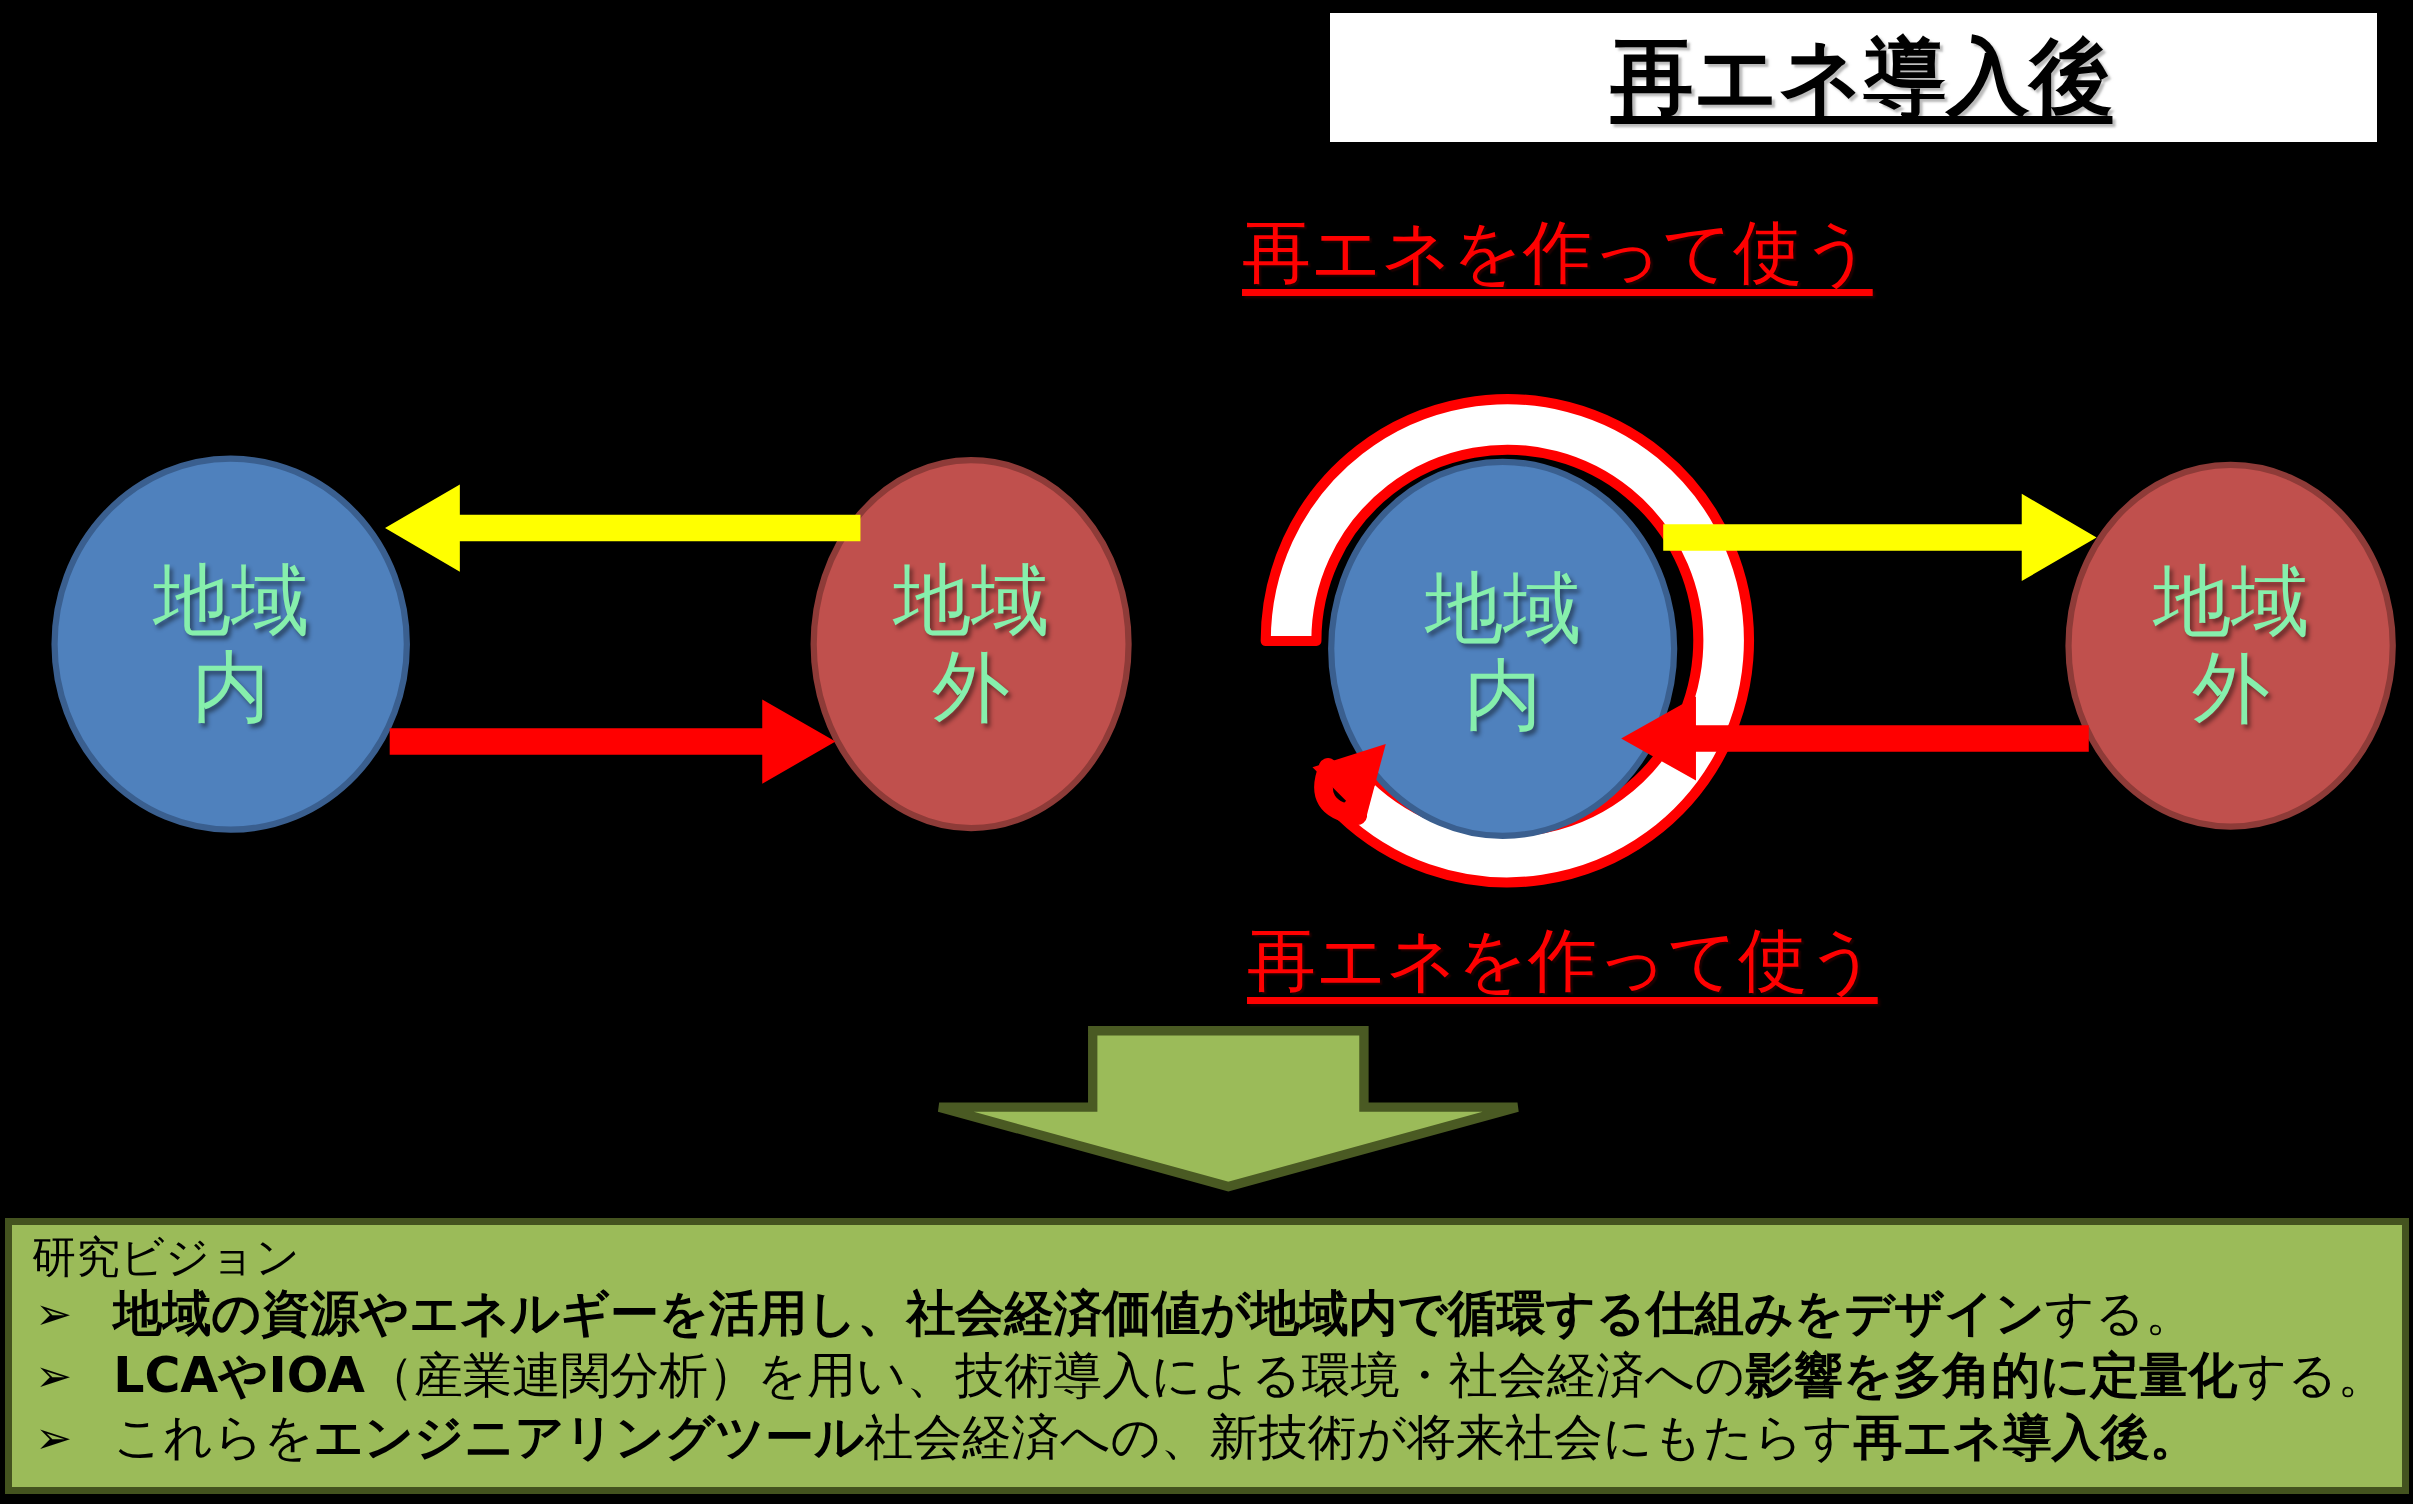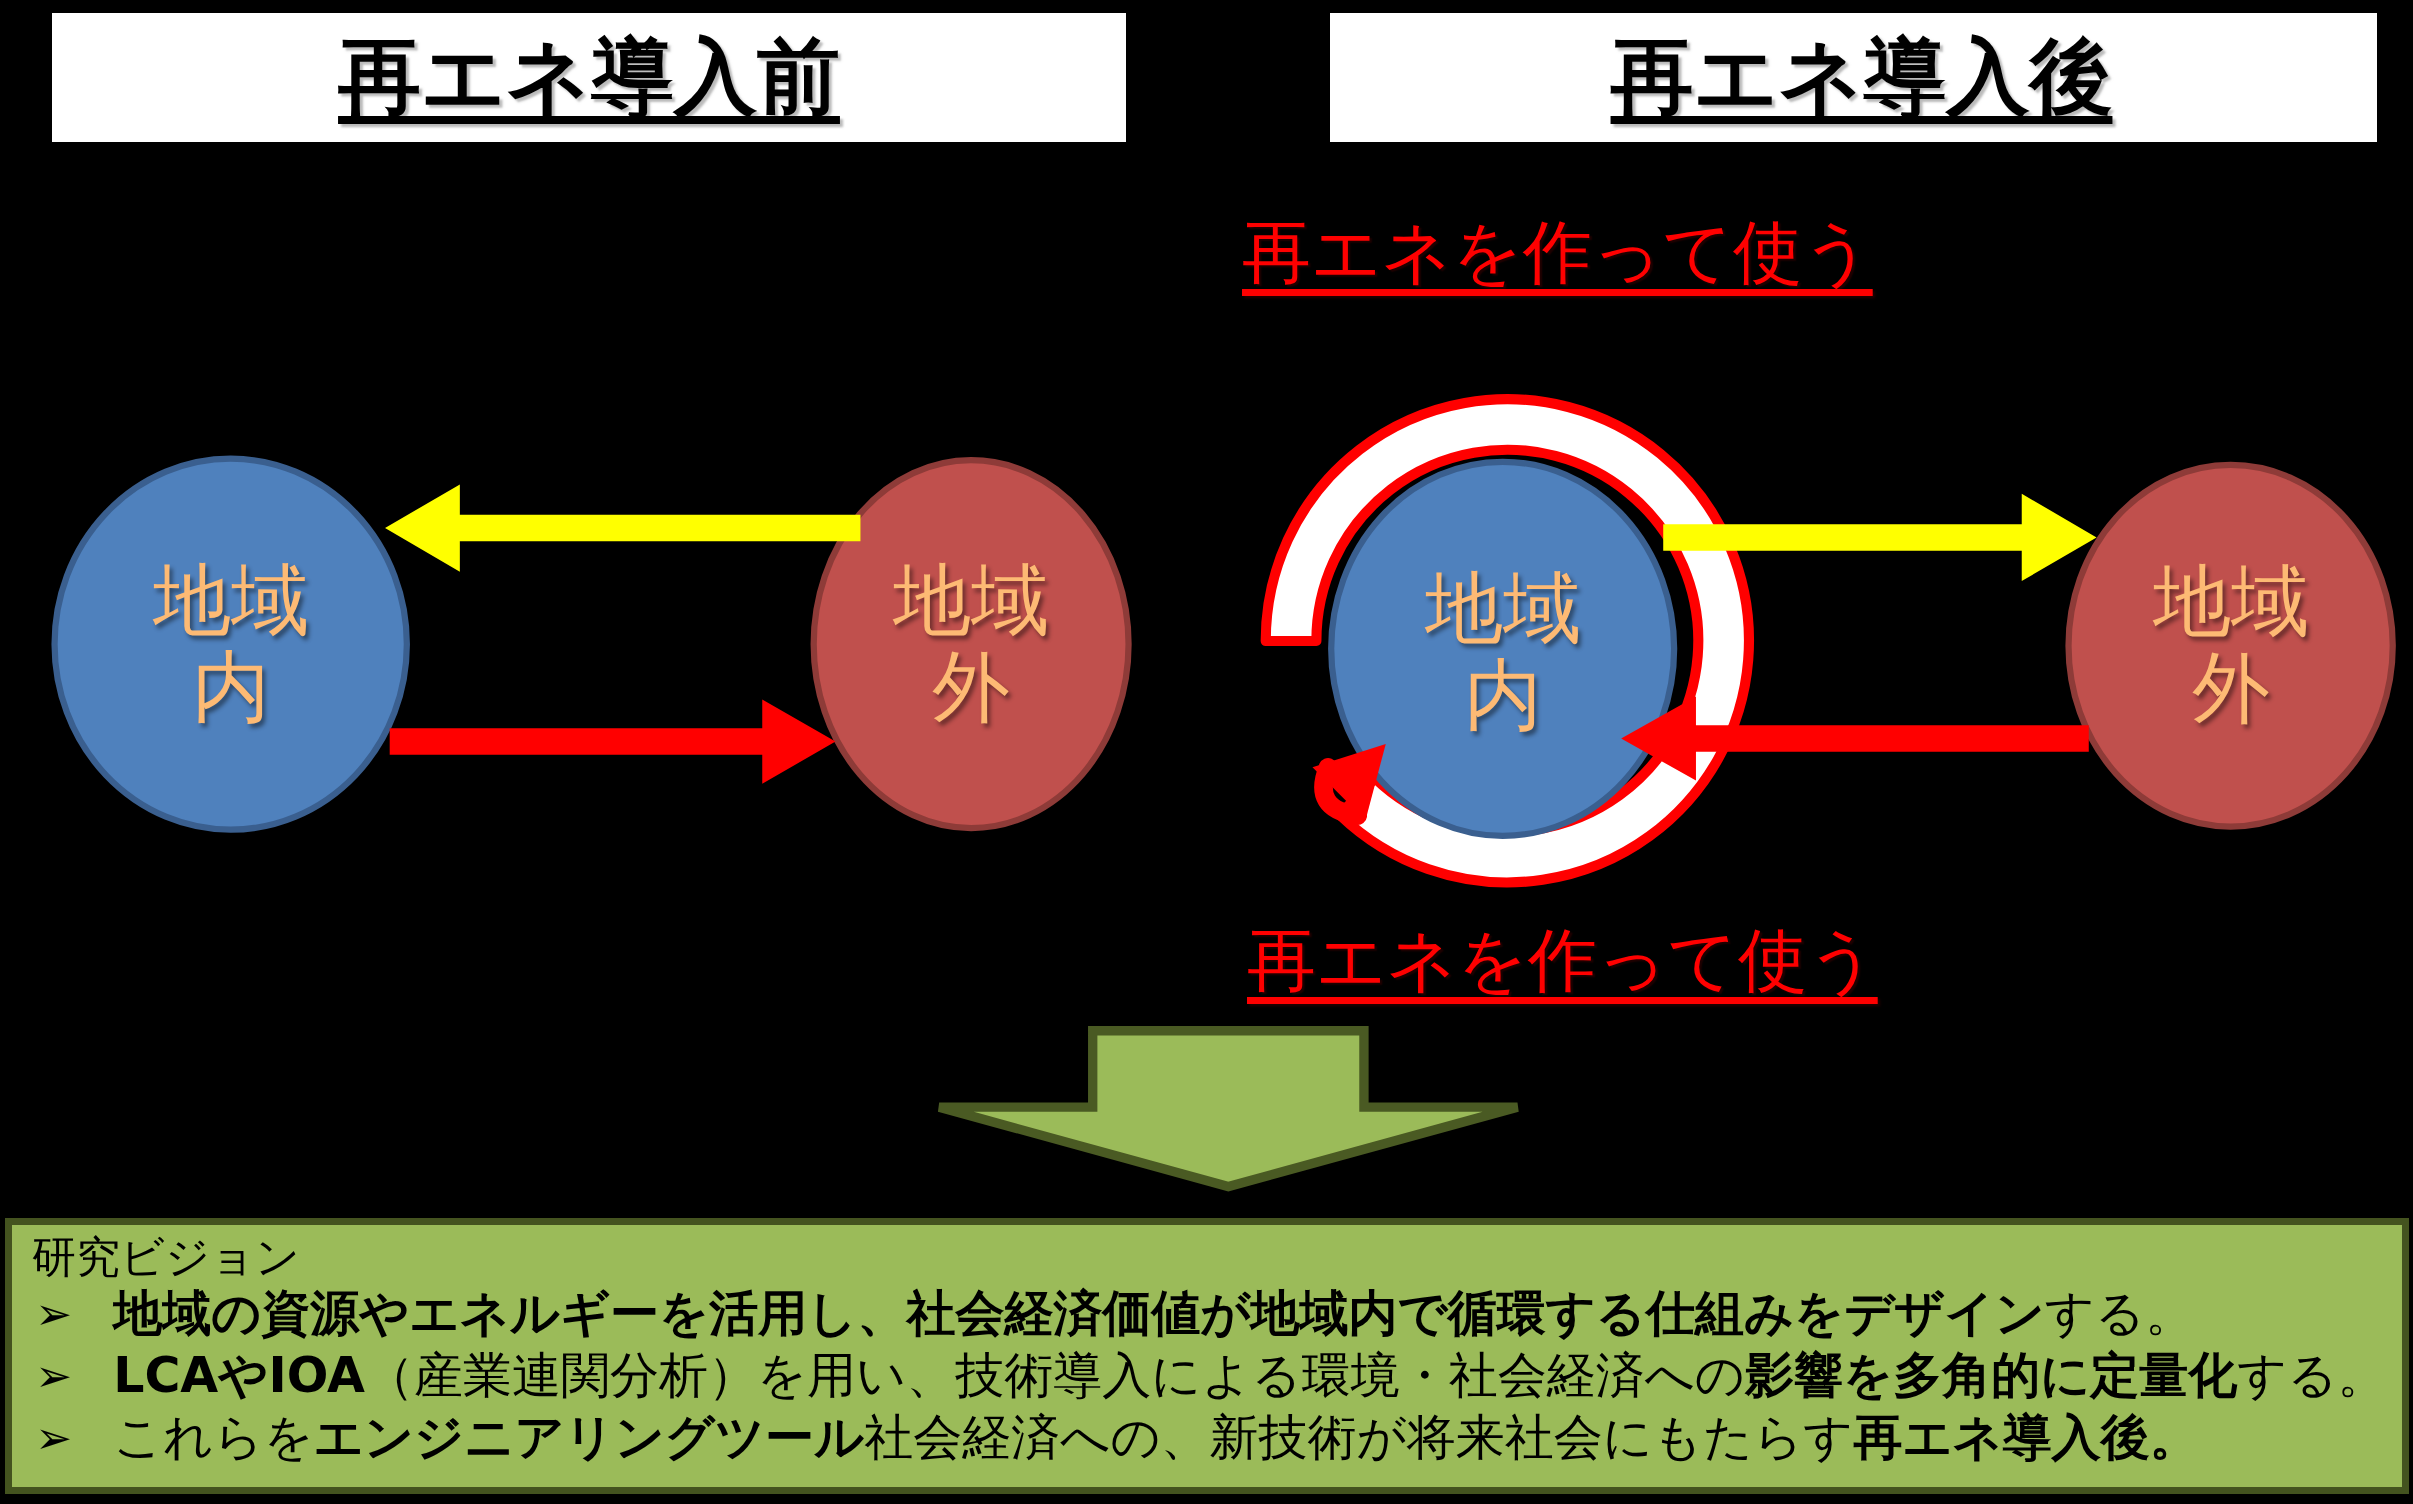--- a/index.html
+++ b/index.html
@@ -26,21 +26,21 @@
     text-shadow:2.3px 2.3px 1.6px rgba(70,0,0,.45);
     text-align:right;
   }
   .annotation.top   { left:1242px; top:207px; }
   .annotation.bottom{ left:1247px; top:915px; }
   
   .diagram{ position:absolute; left:0; top:0; }
   
   .circle-label{
     position:absolute; transform:translate(-50%,-50%);
-    color:#fdba74; font-size:78px; line-height:1.12; text-align:center;
+    color:#86efac; font-size:78px; line-height:1.12; text-align:center;
     text-shadow:3.1px 3.9px 4.7px rgba(0,0,0,.45); white-space:nowrap;
   }
   .circle-label.bi{ left:231px;  top:644px; }
   .circle-label.bo{ left:971px; top:644px; }
   .circle-label.ai{ left:1503px; top:652px; }
   .circle-label.ao{ left:2231px; top:645px; }
   
   .vision-box{
     position:absolute; left:4.7px; top:1218px; width:2404px; height:276px;
     box-sizing:border-box; background:#9BBB59; border:7.8px solid #44531F;
@@ -71,23 +71,20 @@
 
     <polygon points="2690,689 2594,633 2594,672 2134,672 2134,706 2594,706 2594,745" fill="#FFFF00"></polygon>
     <polygon points="2080,947 2176,893 2176,930 2680,930 2680,964 2176,964 2176,1001" fill="#FF0000"></polygon>
 
     <path d="M 1742 1046 Q 1682 1038 1704 984" fill="none" stroke="#FF0000" stroke-width="24" stroke-linecap="round"></path>
     <polygon points="1778,954 1752,1052 1684,984" fill="#FF0000"></polygon>
 
     <polygon points="1402,1322 1750,1322 1750,1420 1947,1420 1576,1522 1205,1420 1402,1420" fill="#9BBB59" stroke="#4A5A23" stroke-width="12" stroke-linejoin="miter"></polygon>
   </svg>
 
-  <div class="title-box before">
-    <span class="title-text">再エネ導入前</span>
-  </div>
   <div class="title-box after">
     <span class="title-text">再エネ導入後</span>
   </div>
 
   <div class="annotation top">再エネを作って使う</div>
   <div class="annotation bottom">再エネを作って使う</div>
 
   <div class="circle-label bi">
     <div>地域</div>
     <div>内</div>

